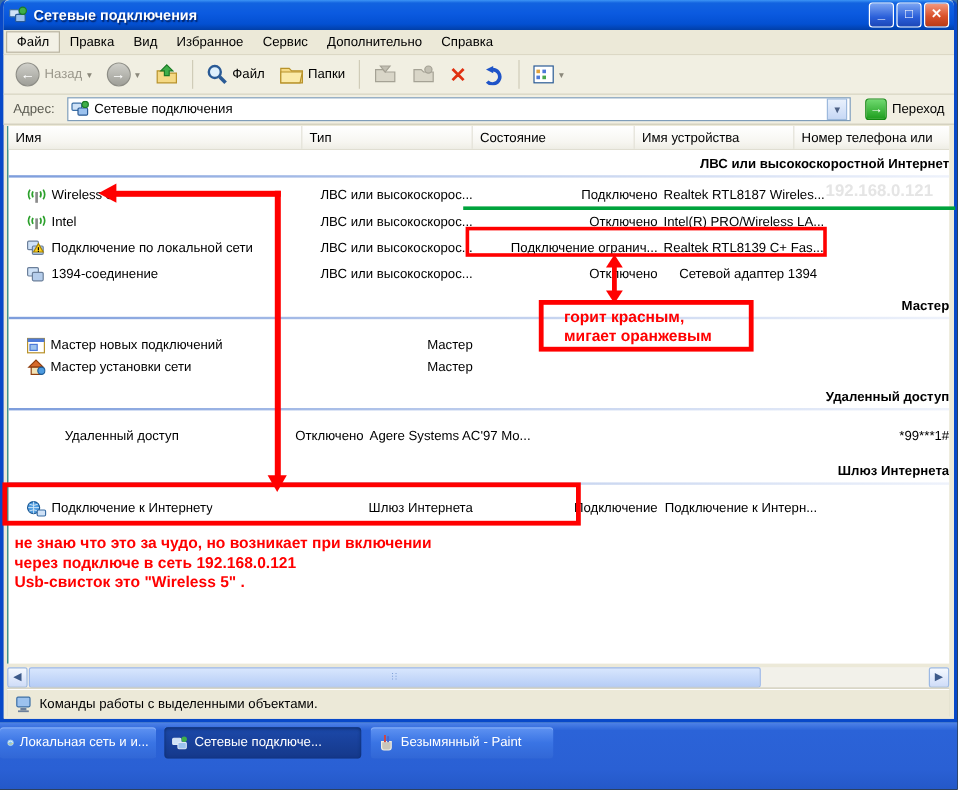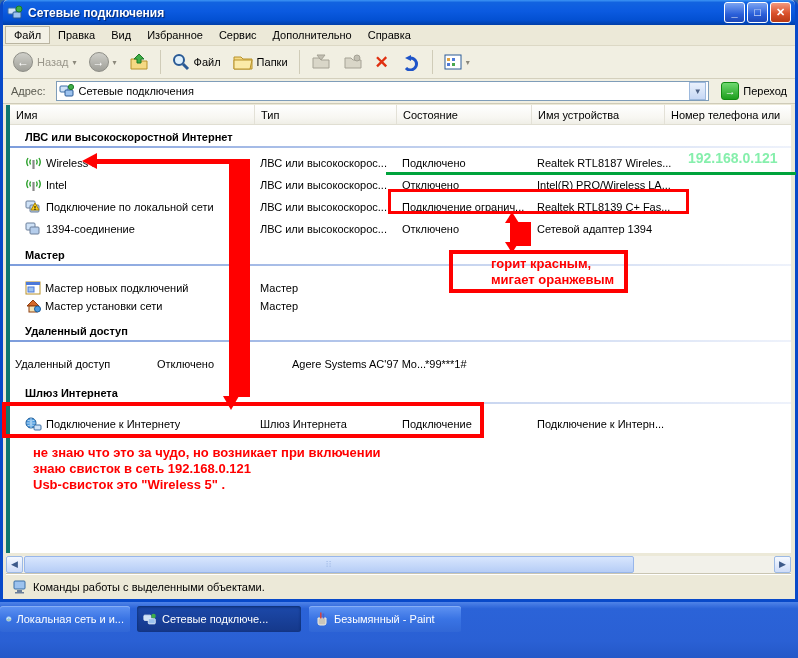--- a/index.html
+++ b/index.html
@@ -47,55 +47,55 @@
     display:flex; align-items:center; padding:0 2px; gap:4px; }
   .addr-drop { width:17px; height:18px; margin-left:auto;
     background:linear-gradient(180deg,#e9f1fc,#c7d8f5); border:1px solid #9db9dd;
     color:#4d6185; font-size:8px; text-align:center; line-height:17px; }
   .go-btn { display:flex; align-items:center; gap:4px; margin-left:8px; padding:1px 4px; }
   .go-ico { width:18px; height:18px; border-radius:3px; color:#fff; font-weight:bold;
     background:linear-gradient(180deg,#6fd96f,#1e9e1e); border:1px solid #128a12;
     text-align:center; line-height:17px; }
   
   .content { position:absolute; left:3px; right:4px; top:105px; bottom:46px;
-    background:#fff; overflow:hidden; border-left:4px solid #0f766e; }
+    background:#fff; overflow:hidden; border-left:1px solid #0f766e;text-align:right; }
   .colhead { position:absolute; left:0; right:0; top:0; height:20px;
     background:linear-gradient(180deg,#ffffff,#f7f6f1 70%,#efeee6);
     border-bottom:1px solid #e0ded2; display:flex; color:#000; }
   .colcell { display:flex; align-items:center; padding-left:6px;
     border-right:1px solid #e3e1d7; height:100%; }
   .group { position:absolute; left:0; right:0; }
   .group b { display:block; padding:4px 0 3px 15px; font-size:11px; color:#000; }
   .group .gline { height:2px; background:linear-gradient(90deg,#7d9ddc,#c9d6f0 60%,#eef2fb); }
   .row { position:absolute; left:0; right:0; height:18px; display:flex; align-items:center; color:#000; }
   .c-name { width:245px; display:flex; align-items:center; gap:4px; padding-left:15px; overflow:hidden; }
-  .c-type { width:142px; padding-left:5px; } .c-status { width:135px; padding-left:5px; }
+  .c-type { width:142px; padding-left:5px; } .c-status { width:135px; padding-left:5px;margin-left:19px; }
   .c-device { width:133px; padding-left:5px; } .c-phone { flex:1; padding-left:5px; }
   .row span { white-space:nowrap; overflow:hidden; }
   
   .hscroll { position:absolute; left:3px; right:4px; top:556px; height:17px;
     background:#f2f1ea; display:flex; }
   .sb-btn { width:17px; height:17px; background:linear-gradient(180deg,#f5f9ff,#cfdcf8);
     border:1px solid #9cb9e4; border-radius:2px; color:#3d5a8a; font-size:9px;
     text-align:center; line-height:15px; }
   .sb-thumb { width:610px; height:17px; margin-left:1px;
     background:linear-gradient(180deg,#d8e6fd,#b6cdf6); border:1px solid #98b6ea; border-radius:2px;
     display:flex; align-items:center; justify-content:center; color:#7d9ed6; font-size:8px; letter-spacing:1px; }
   .sb-track { flex:1; }
   .statusbar { position:absolute; left:3px; right:4px; top:574px; height:24px;
     background:#ECE9D8; border-top:1px solid #fff; box-shadow:0 -1px 0 #c9c5b2;
     display:flex; align-items:center; padding-left:6px; gap:6px; color:#000; }
   
-  .ann { position:absolute; z-index:20;padding-left:21px; }
+  .ann { position:absolute; z-index:20; }
   .redline { background:#f00; }
   .redbox { border:3px solid #f00; background:transparent; }
   .redtext { color:#f00; font-weight:bold; font-size:13px; line-height:16px; font-family:"Liberation Sans",sans-serif; }
   .tri { width:0; height:0; position:absolute; z-index:21; }
   .greenline { position:absolute; background:#00a33c; z-index:19; }
-  .greentext { position:absolute; color:#86efac; font-weight:bold; font-size:14px; z-index:21; }
+  .greentext { position:absolute; color:#e5e5e5; font-weight:bold; font-size:14px; z-index:21; }
   
   .taskbar { position:absolute; left:0; top:602px; width:798px; height:56px;
     background:linear-gradient(180deg,#4f83e8 0%,#2b63d8 12%,#2a60d4 70%,#2458c8 100%); }
   .task { position:absolute; top:4px; height:26px; border-radius:3px; color:#fff;
     display:flex; align-items:center; gap:5px; padding:0 6px; font-size:11px; white-space:nowrap; overflow:hidden;
     background:linear-gradient(180deg,#5f93f2,#3a74e4 50%,#3167d6); box-shadow:inset 0 1px 0 #86aef5; }
   .task.active { background:linear-gradient(180deg,#1c49aa,#15388a); box-shadow:inset 0 1px 3px #0b2a66; }
 </style>
 </head>
 <body>
@@ -383,21 +383,21 @@
     <div class="redtext" style="padding:2px 0 0 17px">
       <div>горит красным,</div>
       <div>мигает оранжевым</div>
     </div>
   </div>
 
   <div class="ann redbox" style="left:2px;top:402px;width:482px;height:36px;border-width:4px"></div>
 
   <div class="ann redtext" style="left:12px;top:445px">
     <div>не знаю что это за чудо, но возникает при включении</div>
-    <div>знаю свисток  в сеть 192.168.0.121</div>
+    <div>через подключе  в сеть 192.168.0.121</div>
     <div>Usb-свисток это "Wireless 5" .</div>
   </div>
 
   <div class="taskbar">
     <div class="task" style="left:0;width:130px">
       <svg width="14" height="14" viewBox="0 0 14 14">
         <circle cx="7" cy="7" r="6" fill="#7fc4f2" stroke="#eaf5fd"></circle>
         <path d="M3 7 a4 3.4 0 1 1 8 0" fill="none" stroke="#fff" stroke-width="1.6"></path>
         <path d="M1 9 q6 2.5 12 -1" fill="none" stroke="#f5d25a" stroke-width="1.4"></path>
       </svg>

